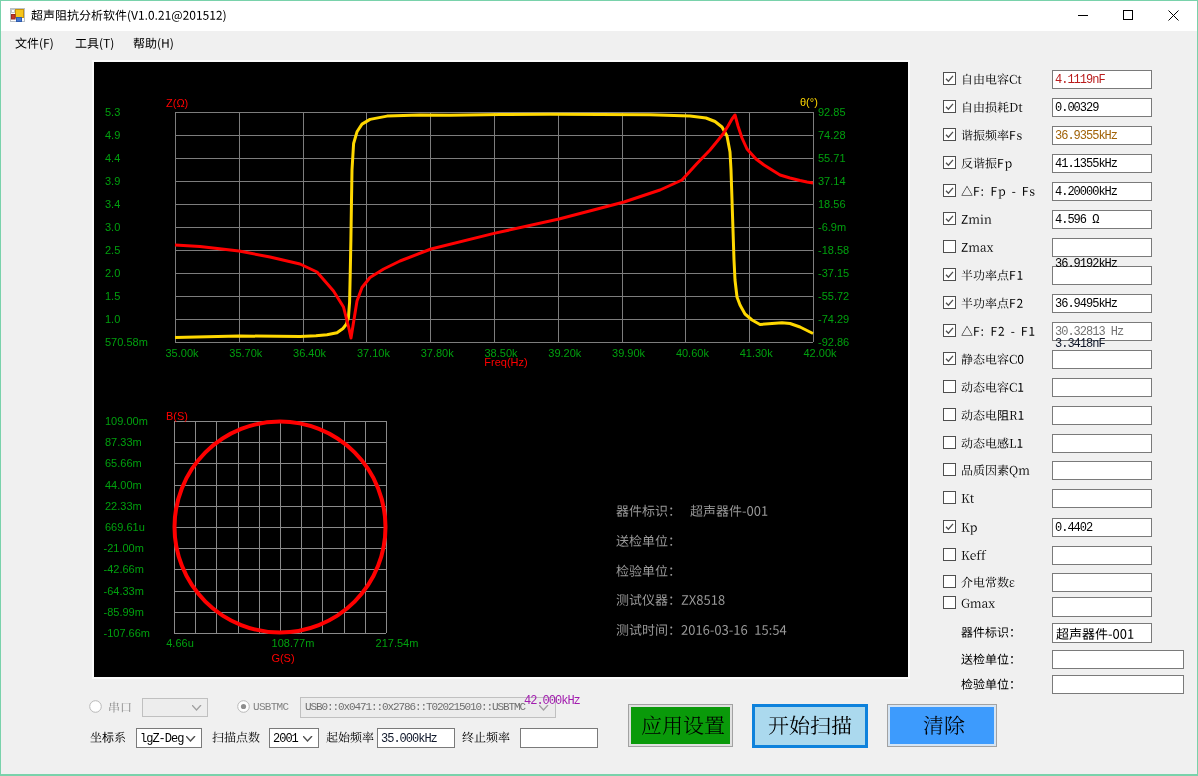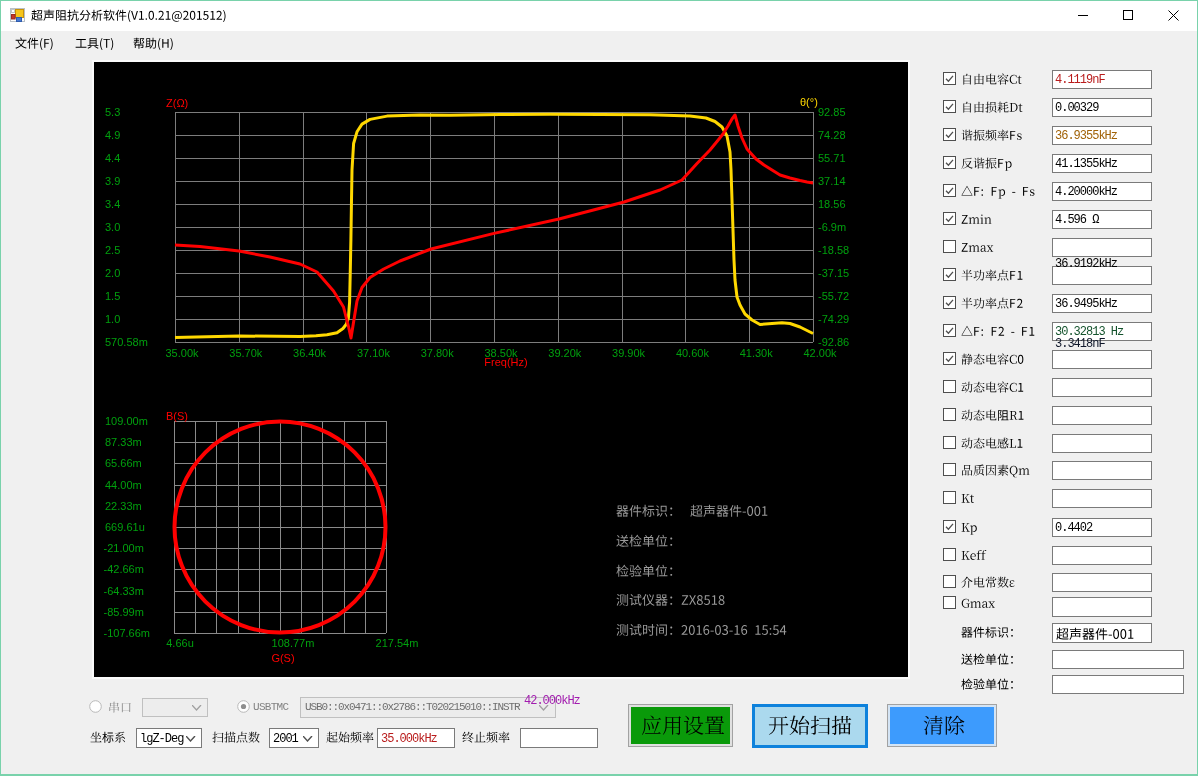--- a/index.html
+++ b/index.html
@@ -173,21 +173,21 @@
     </svg>
   </div>
 <div style="position:absolute;left:1052px;top:293.5px;width:98px;height:17px;border:1px solid #7a7a7a;background:#fff"></div>
 <div style="position:absolute;left:1055px;top:296.5px;font:12px 'Liberation Mono',monospace;color:#000;letter-spacing:-1px;white-space:pre">36.9495kHz</div>
 <div style="position:absolute;left:943px;top:324.0px;width:11px;height:11px;border:1px solid #4f4f4f;background:#fff">
     <svg width="11" height="11" style="position:absolute;left:0;top:0">
       <polyline points="2,5.8 4.4,8.2 9,2.8" fill="none" stroke="#4f4f4f" stroke-width="1.3"></polyline>
     </svg>
   </div>
 <div style="position:absolute;left:1052px;top:321.5px;width:98px;height:17px;border:1px solid #7a7a7a;background:#fff"></div>
-<div style="position:absolute;left:1055px;top:324.5px;font:12px 'Liberation Mono',monospace;color:#14532d;letter-spacing:-1px;white-space:pre">30.32813 Hz</div>
+<div style="position:absolute;left:1055px;top:324.5px;font:12px 'Liberation Mono',monospace;color:#737373;letter-spacing:-1px;white-space:pre">30.32813 Hz</div>
 <div style="position:absolute;left:943px;top:352.0px;width:11px;height:11px;border:1px solid #4f4f4f;background:#fff">
     <svg width="11" height="11" style="position:absolute;left:0;top:0">
       <polyline points="2,5.8 4.4,8.2 9,2.8" fill="none" stroke="#4f4f4f" stroke-width="1.3"></polyline>
     </svg>
   </div>
 <div style="position:absolute;left:1052px;top:349.5px;width:98px;height:17px;border:1px solid #7a7a7a;background:#fff"></div>
 <div style="position:absolute;left:1055px;top:337px;font:12px 'Liberation Mono',monospace;color:#0f172a;letter-spacing:-1px;white-space:pre">3.3418nF</div>
 <div style="position:absolute;left:943px;top:380.0px;width:11px;height:11px;border:1px solid #4f4f4f;background:#fff"></div>
 <div style="position:absolute;left:1052px;top:377.5px;width:98px;height:17px;border:1px solid #7a7a7a;background:#fff"></div>
 <div style="position:absolute;left:943px;top:408.0px;width:11px;height:11px;border:1px solid #4f4f4f;background:#fff"></div>
@@ -225,35 +225,35 @@
 <svg width="16" height="16" style="position:absolute;left:237px;top:700px">
     <circle cx="6.5" cy="6.5" r="5.8" fill="#fefefe" stroke="#b9b9b9"></circle>
     <circle cx="6.5" cy="6.5" r="2.6" fill="#8e8e8e"></circle>
   </svg>
 <div style="position:absolute;left:253px;top:701.0px;font:11px 'Liberation Mono',monospace;color:#838383;letter-spacing:-0.7px;white-space:pre">USBTMC</div>
 <div style="position:absolute;left:300px;top:697px;width:254px;height:19px;border:1px solid #c0c0c0;background:#ececec">
     <svg width="10" height="6" style="position:absolute;right:6px;top:7px">
       <polyline points="0,0 4.5,5 9,0" fill="none" stroke="#a0a0a0" stroke-width="1.3"></polyline>
     </svg>
   </div>
-<div style="position:absolute;left:305px;top:700.5px;font:11px 'Liberation Mono',monospace;color:#6f6f6f;letter-spacing:-1.1px;white-space:pre">USB0::0x0471::0x2786::T020215010::INSTR</div>
+<div style="position:absolute;left:305px;top:700.5px;font:11px 'Liberation Mono',monospace;color:#6f6f6f;letter-spacing:-1.1px;white-space:pre">USB0::0x0471::0x2786::T020215010::USBTMC</div>
 <div style="position:absolute;left:136px;top:728px;width:64px;height:18px;border:1px solid #7a7a7a;background:#fff">
     <svg width="10" height="6" style="position:absolute;right:5px;top:7px">
       <polyline points="0,0 4.5,5 9,0" fill="none" stroke="#505050" stroke-width="1.4"></polyline>
     </svg>
   </div>
 <div style="position:absolute;left:140px;top:731.5px;font:12px 'Liberation Mono',monospace;color:#000;letter-spacing:-1px;white-space:pre">lgZ-Deg</div>
 <div style="position:absolute;left:269px;top:728px;width:48px;height:18px;border:1px solid #7a7a7a;background:#fff">
     <svg width="10" height="6" style="position:absolute;right:5px;top:7px">
       <polyline points="0,0 4.5,5 9,0" fill="none" stroke="#505050" stroke-width="1.4"></polyline>
     </svg>
   </div>
 <div style="position:absolute;left:273px;top:731.5px;font:12px 'Liberation Mono',monospace;color:#000;letter-spacing:-1px;white-space:pre">2001</div>
 <div style="position:absolute;left:377px;top:728.0px;width:76px;height:18px;border:1px solid #7a7a7a;background:#fff"></div>
-<div style="position:absolute;left:381px;top:731.5px;font:12px 'Liberation Mono',monospace;color:#b91c1c;letter-spacing:-1px;white-space:pre">35.000kHz</div>
+<div style="position:absolute;left:381px;top:731.5px;font:12px 'Liberation Mono',monospace;color:#0f172a;letter-spacing:-1px;white-space:pre">35.000kHz</div>
 <div style="position:absolute;left:520px;top:728.0px;width:76px;height:18px;border:1px solid #7a7a7a;background:#fff"></div>
 <div style="position:absolute;left:524px;top:694px;font:12px 'Liberation Mono',monospace;color:#a21caf;letter-spacing:-1px;white-space:pre">42.000kHz</div>
 <div style="position:absolute;left:628px;top:704px;width:103px;height:41px;background:#0a9a0a;border:1px solid #a2a2a2;box-shadow:inset 0 0 0 2px #e0e0e0"></div>
 <div style="position:absolute;left:752px;top:704px;width:110px;height:38px;background:#abd9ee;border:3px solid #0e82dc"></div>
 <div style="position:absolute;left:887px;top:704px;width:108px;height:41px;background:#3d9bfd;border:1px solid #a2a2a2;box-shadow:inset 0 0 0 2px #d4e4f4"></div>
 <svg style="position:absolute;left:31.0px;top:7.3px;overflow:visible" width="198" height="18">
     <g fill="#000000" transform="translate(0,12.72) scale(0.012000,-0.012000)">
       <use href="#gs8d85" x="0"></use>
       <use href="#gs58f0" x="1000"></use>
       <use href="#gs963b" x="2000"></use>

